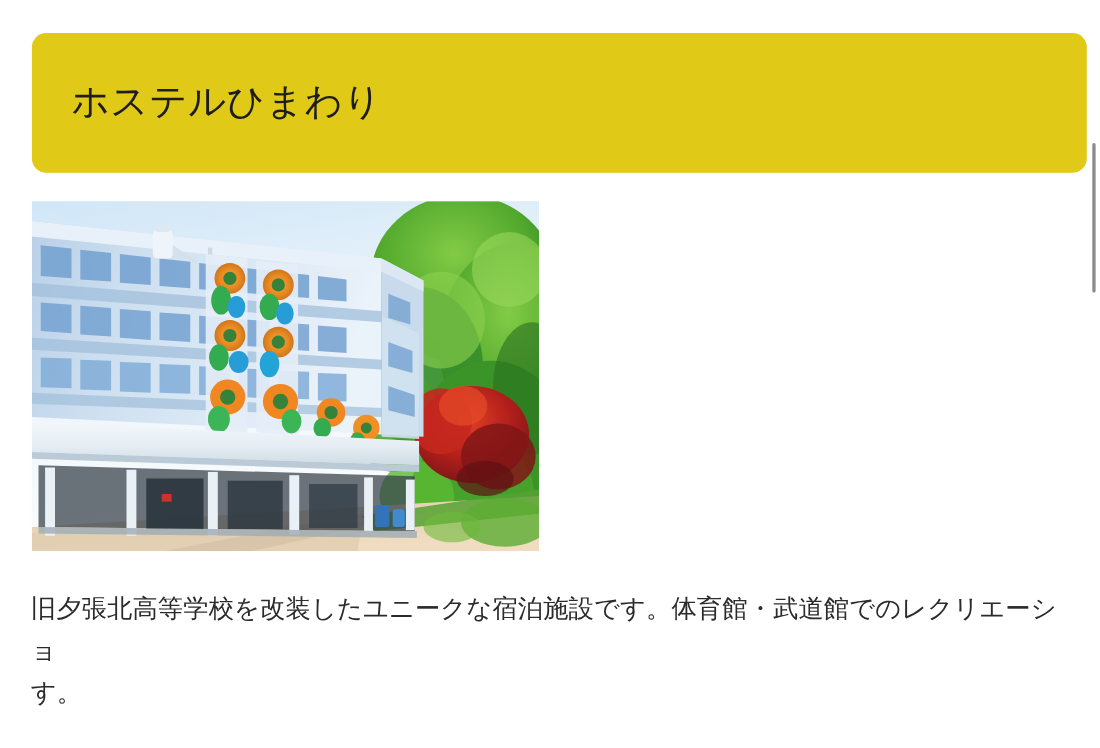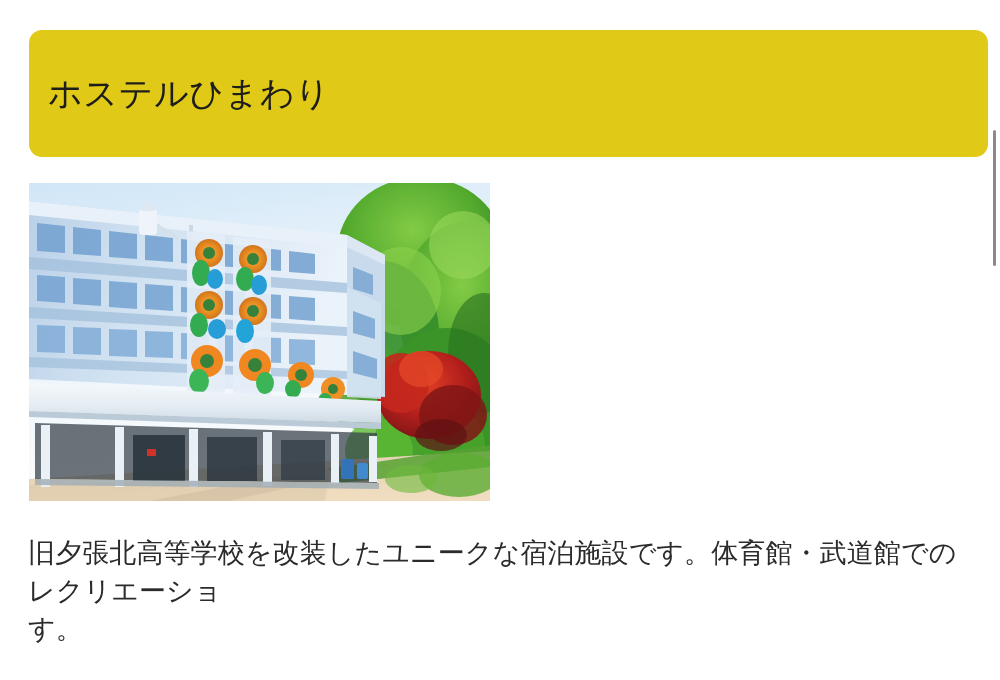--- a/index.html
+++ b/index.html
@@ -34,21 +34,21 @@
     top: 30px;
     width: 959px;
     height: 127px;
     background: #e1c917;
     border-radius: 13px;
     box-sizing: border-box;
     display: flex;
     align-items: center;
   }
   .title-banner-text {
-    margin-left: 19px;
+    margin-left: 36px;
     font-size: 34px;
     line-height: 1.25;
     font-weight: 400;
     color: #1d1d1b;
     letter-spacing: 0.5px;
     white-space: nowrap;
   }
 
   
   .photo-frame {
@@ -65,21 +65,21 @@
     width: 461px;
     height: 318px;
   }
 
   
   .body-copy {
     position: absolute;
     left: 28px;
     top: 534px;
     width: 946px;
-    font-size: 27px;
+    font-size: 23px;
     line-height: 38px;
     color: #2b2b2b;
     letter-spacing: 0.1px;
     text-align: left;
   }
 
   
   .scrollbar-track {
     position: absolute;
     right: 0px;

